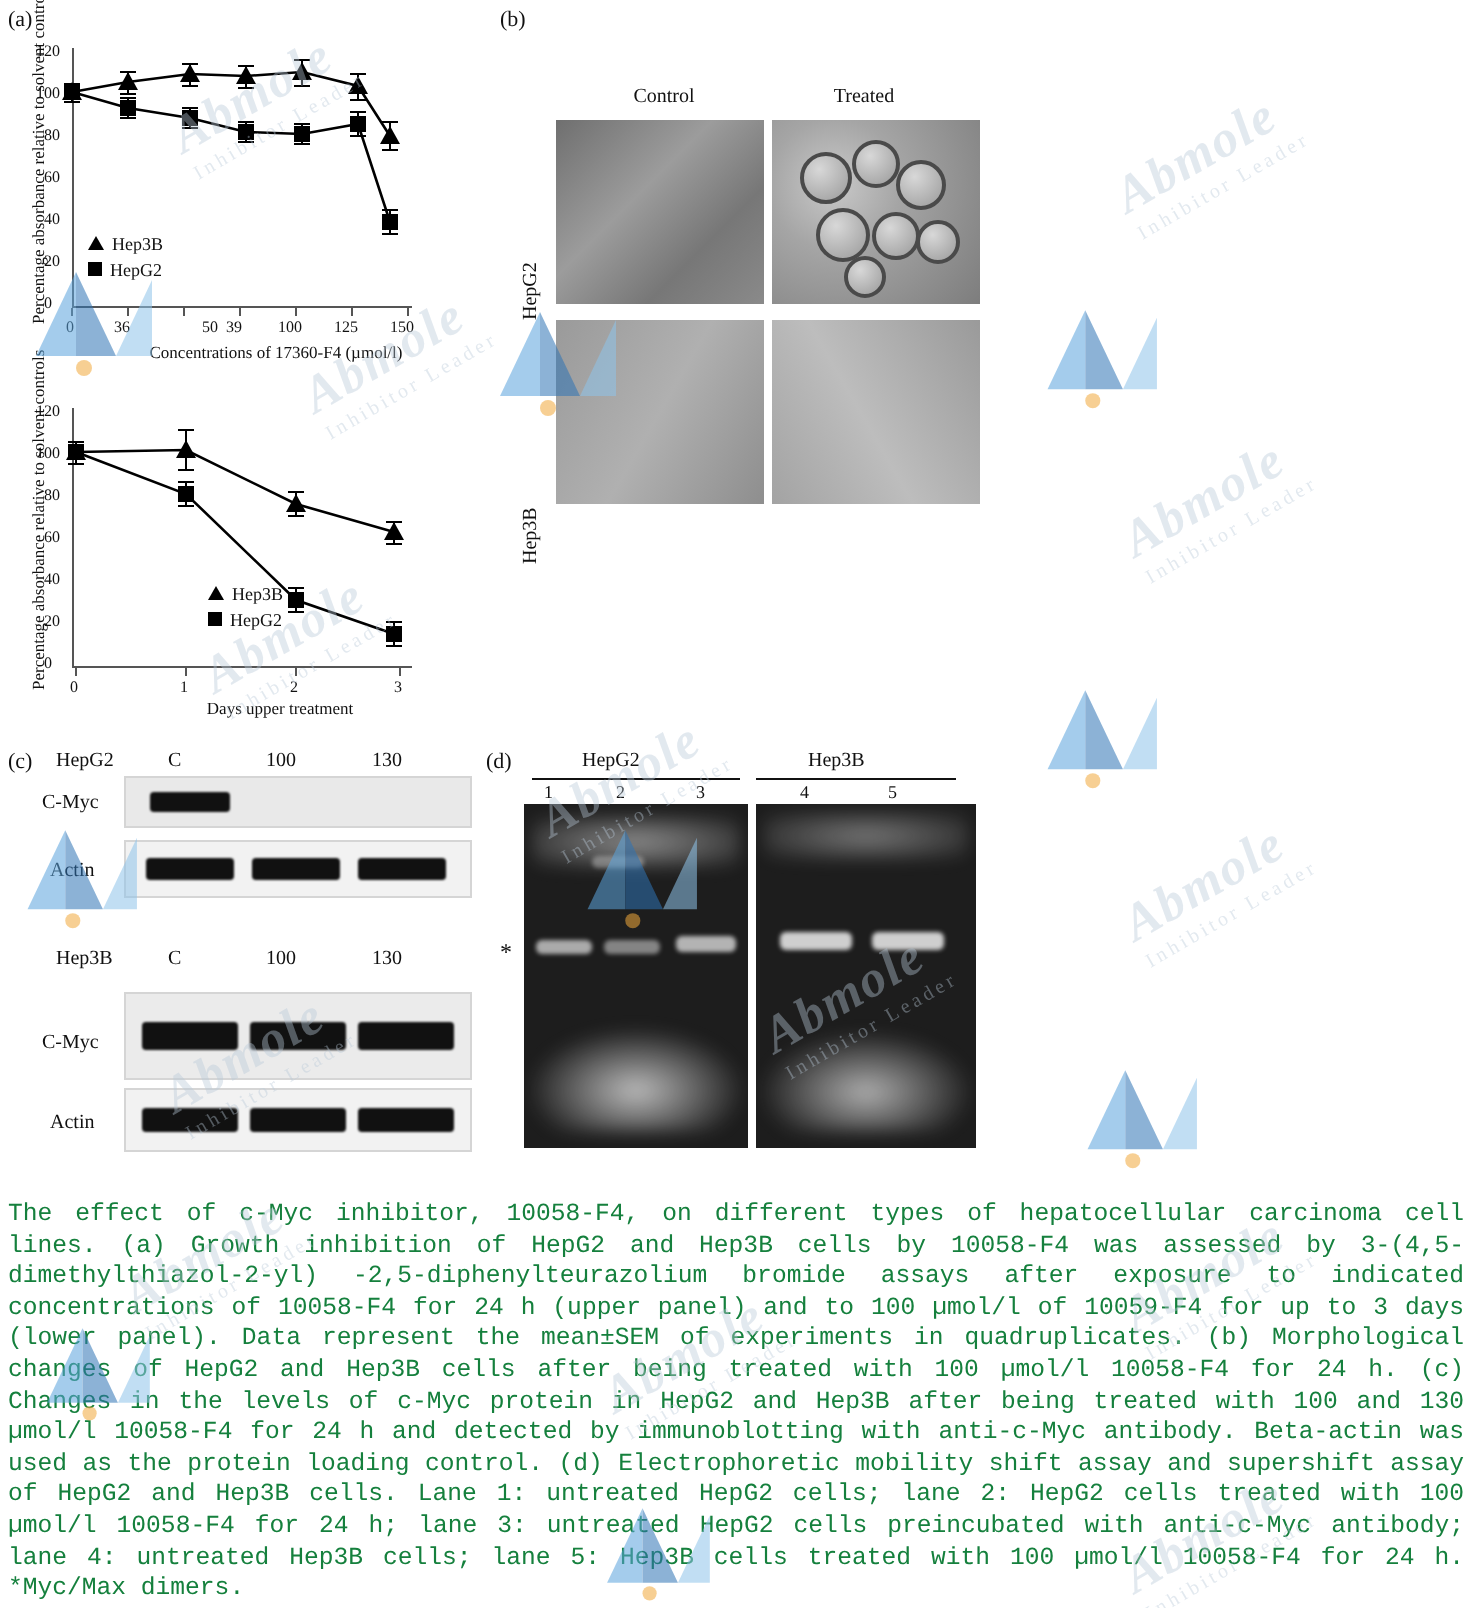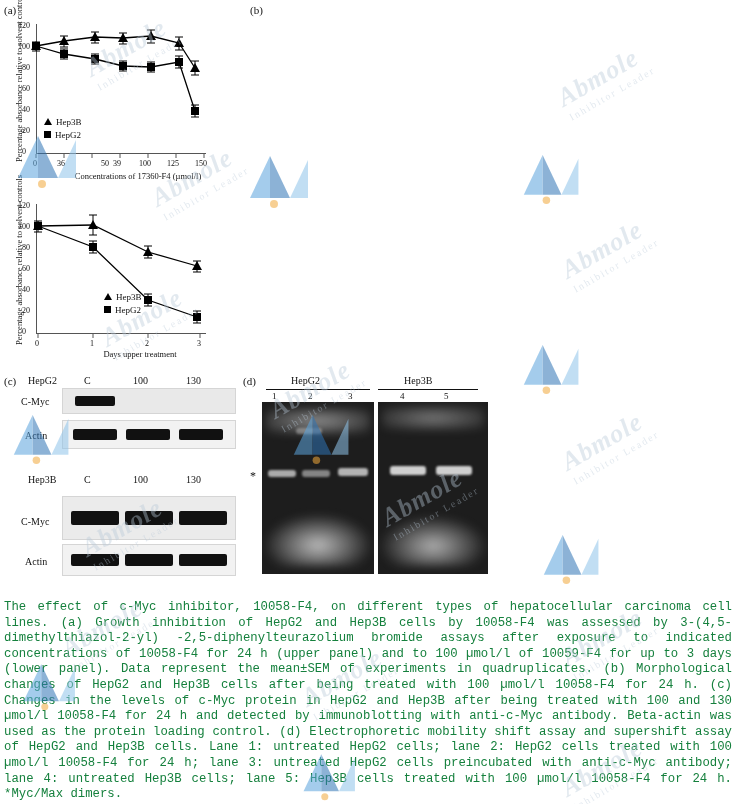--- a/index.html
+++ b/index.html
@@ -252,20 +252,39 @@
           <span class="lbl">Hep3B</span>
         </div>
       <div class="legrow">
           <span class="mk-sq"></span>
           <span class="lbl">HepG2</span>
         </div>
     </div>
   </div>
 
   <div class="plabel" style="left:250px;top:4px;">(b)</div>
+  <div class="micro-grid" style="left:262px;top:60px;width:230px;height:230px;">
+    <div class="microlabel" style="left:24px;top:-17px;width:92px;text-align:center;">Control</div>
+    <div class="microlabel" style="left:124px;top:-17px;width:92px;text-align:center;">Treated</div>
+    <div class="microlabel rot" style="left:-2px;top:100px;">HepG2</div>
+    <div class="microlabel rot" style="left:-2px;top:222px;">Hep3B</div>
+
+    <div class="micro c1" style="left:16px;top:0px;width:104px;height:92px;"></div>
+    <div class="micro c2" style="left:124px;top:0px;width:104px;height:92px;">
+      <div class="cell" style="left:14px;top:16px;width:22px;height:22px;"></div>
+      <div class="cell" style="left:40px;top:10px;width:20px;height:20px;"></div>
+      <div class="cell" style="left:62px;top:20px;width:21px;height:21px;"></div>
+      <div class="cell" style="left:22px;top:44px;width:23px;height:23px;"></div>
+      <div class="cell" style="left:50px;top:46px;width:20px;height:20px;"></div>
+      <div class="cell" style="left:72px;top:50px;width:18px;height:18px;"></div>
+      <div class="cell" style="left:36px;top:68px;width:17px;height:17px;"></div>
+    </div>
+    <div class="micro c3" style="left:16px;top:100px;width:104px;height:92px;"></div>
+    <div class="micro c4" style="left:124px;top:100px;width:104px;height:92px;"></div>
+  </div>
 
   <div class="plabel" style="left:4px;top:375px;">(c)</div>
 
   <div>
     <div class="blotlabel" style="left:28px;top:375px;font-weight:normal;">HepG2</div>
     <div class="blotlabel" style="left:84px;top:375px;">C</div>
     <div class="blotlabel" style="left:133px;top:375px;">100</div>
     <div class="blotlabel" style="left:186px;top:375px;">130</div>
 
     <div class="blotlabel" style="left:21px;top:396px;">C-Myc</div>

